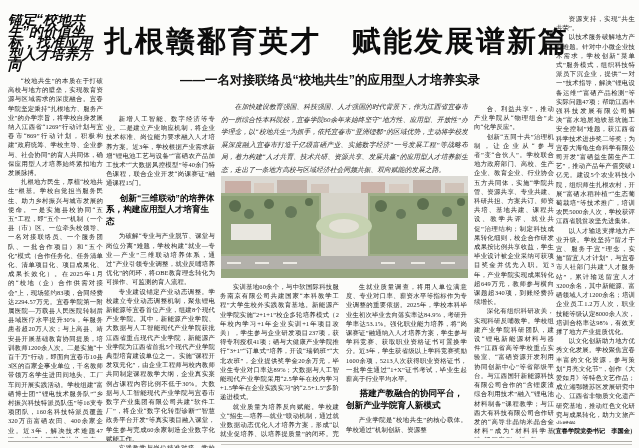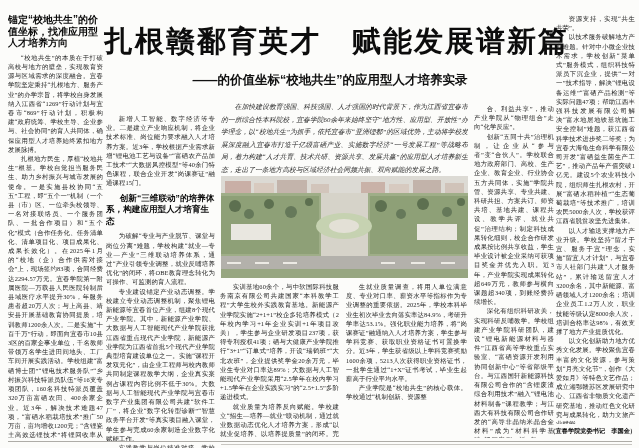--- a/index.html
+++ b/index.html
@@ -8,21 +8,21 @@
     font-family:"Liberation Serif","DejaVu Serif",serif;color:#242424;
     overflow:hidden;box-shadow:0 0 4px rgba(0,0,0,.25);
   }
   .col{position:absolute;overflow:hidden;text-align:justify;}
   .col p{margin:0;text-indent:2em;font-size:6.4px;line-height:9.2px;letter-spacing:.1px;}
   .xhead{
     font-weight:bold;color:#0a0a0a;font-size:8.6px;line-height:11.6px;
     margin:5px 0 4px 0;text-indent:1.6em;text-align:left;
     font-family:"Liberation Sans","DejaVu Sans",sans-serif;
   }
-  .kicker{margin-top:0;font-size:10px;}
+  .kicker{margin-top:0;font-size:14px;font-style:italic;}
   .headline{
     position:absolute;left:104px;top:24px;width:452px;text-align:left;
     font-family:"Liberation Sans","DejaVu Sans",sans-serif;
     font-weight:bold;font-size:29px;line-height:34px;letter-spacing:2px;color:#0c0c0c;
     white-space:nowrap;
   }
   .subtitle{
     position:absolute;left:104px;top:72px;width:452px;text-align:center;
     font-family:"Liberation Sans","DejaVu Sans",sans-serif;
     font-weight:bold;font-size:12.5px;color:#111;
@@ -41,21 +41,21 @@
   }
   .bottom-rule{position:absolute;left:8px;top:441px;width:624px;height:1px;background:#aeaca7;}
   .bottom-rule2{position:absolute;left:221px;top:444px;width:411px;height:1px;background:#c9c7c2;}
 </style>
 </head>
 <body>
 
 <div class="page">
 
   <div class="headline">扎根赣鄱育英才　赋能发展谱新篇</div>
-  <div class="subtitle">——的价值坐标“校地共生”的应用型人才培养实录</div>
+  <div class="subtitle">——一名对接联络员“校地共生”的应用型人才培养实录</div>
 
   <div class="intro">在加快建设教育强国、科技强国、人才强国的时代背景下，作为江西省宜春市的一所综合性本科院校，宜春学院60余年来始终坚守“地方性、应用型、开放性”办学理念，以“校地共生”为抓手，依托宜春市“亚洲锂都”的区域优势，主动将学校发展深度融入宜春市打造千亿级富硒产业、实施数字经济“一号发展工程”等战略布局，着力构建“人才共育、技术共研、资源共享、发展共赢”的应用型人才培养新生态，走出了一条地方高校与区域经济社会同频共振、双向赋能的发展之路。</div>
 
   <div class="photo">
     <svg width="247" height="102" viewBox="0 0 247 102">
       <rect width="247" height="102" fill="#c2c8b4"></rect>
       <rect y="0" width="247" height="17" fill="#dcdad4"></rect>
       <rect x="4" y="5" width="26" height="13" fill="#c9afa6"></rect>
       <rect x="33" y="7" width="20" height="11" fill="#d8cabf"></rect>
       <rect x="56" y="4" width="30" height="14" fill="#c3b4ab"></rect>
@@ -108,20 +108,21 @@
     <p>实践教学与岗位精准对接。学校构建“实验—实训—实习—创新创业”“四位一体”实践教学体系，建成国家大学生校外实践教育基地2个、国家科普教育基地1个、省级实验教学示范中心5个。与华为技术有限公司、国轩高科股份有限公司、江西赣锋锂业集团股份有限公司等200余家企业共建</p>
   </div>
 
   <div class="col" style="left:220px;top:282px;width:119px;height:156px;">
     <p>实训基地60余个，与中软国际科技服务南京有限公司共建国家“本科教学工程”大学生校外实践教育基地。新能源产业学院实施“2+1+1”校企多轮培养模式（2年校内学习+1年企业实训+1年项目攻关），学生参与企业研发项目237项，获得专利授权41项；硒与大健康产业学院推行“3+1”“订单式”培养，开设“瑞鹤班”“大北农班”，企业提供奖学金20余万元，毕业生专业对口率达89%；大数据与人工智能现代产业学院采用“2.5学年在校内学习+1.5学年在企业实践实习”的“2.5+1.5”多阶递进模式。</p>
     <p>就业质量为培养反向赋能。学校建立“招生—培养—就业”联动机制，通过就业数据动态优化人才培养方案，形成“以就业促培养、以培养提质量”的闭环。完善就业跟踪评价体系，每年委托第三方机构开展毕业</p>
   </div>
 
   <div class="col" style="left:346px;top:282px;width:121px;height:156px;">
     <p>生就业质量调查，将用人单位满意度、专业对口率、薪资水平等指标作为专业调整的重要依据。2025年，学校本科毕业生初次毕业去向落实率达84.9%，考研升学率达53.1%。强化职业能力培养，将“岗课赛证”融通纳入人才培养方案，学生参与学科竞赛、获取职业资格证书可置换学分。近3年，学生获省级以上学科竞赛奖励1600余项，5213人次获得职业资格证书，一批学生通过“1+X”证书考试，毕业生起薪高于行业平均水平。</p>
+    <div class="xhead">搭建产教融合的协同平台，创新产业学院育人新模式</div>
     <p>产业学院是“校地共生”的核心载体。学校通过“机制创新、资源整</p>
   </div>
 
   <div class="col" style="left:474px;top:104px;width:80px;height:334px;">
     <p>合、利益共享”，推动产业学院从“物理组合”走向“化学反应”。</p>
     <p>创新“五同十共”治理机制，让企业从“参与者”变“合伙人”。学校联合地方政府部门、高校、生产企业、教育企业、行业协会五方共同体，实施“学院共管、资源共享、专业共建、科研共担、方案共订、师资共培、基地共建、课程共设、教学共评、就业共促”治理结构；制定科技成果转化细则，校企合作研发成果按比例共享收益，学生毕业设计被企业采纳可获项目奖金并优先入职。近3年，产业学院实现成果转化超649万元，教师参与横向课题超340项，到账经费持续增长。</p>
     <p>深化有组织科研攻关，实现科研反哺教学。学校组建产业学院科研团队，建设“锂电新能源材料与器件”江西省高等学校重点实验室、“富硒资源开发利用协同创新中心”等省部级平台。与江西国轩新能源科技有限公司合作的“含锂废渣综合利用技术”融入“锂电池材料制备”课程教学；与江西大有科技有限公司合作研发的“高导非晶纳米晶合金材料”成为“材料科学基础”课程案例。近3年，185名学生参与教师横向课题研究，在核心期刊上发表论文371篇，获专利授权29项。</p>
 
   </div>
 

